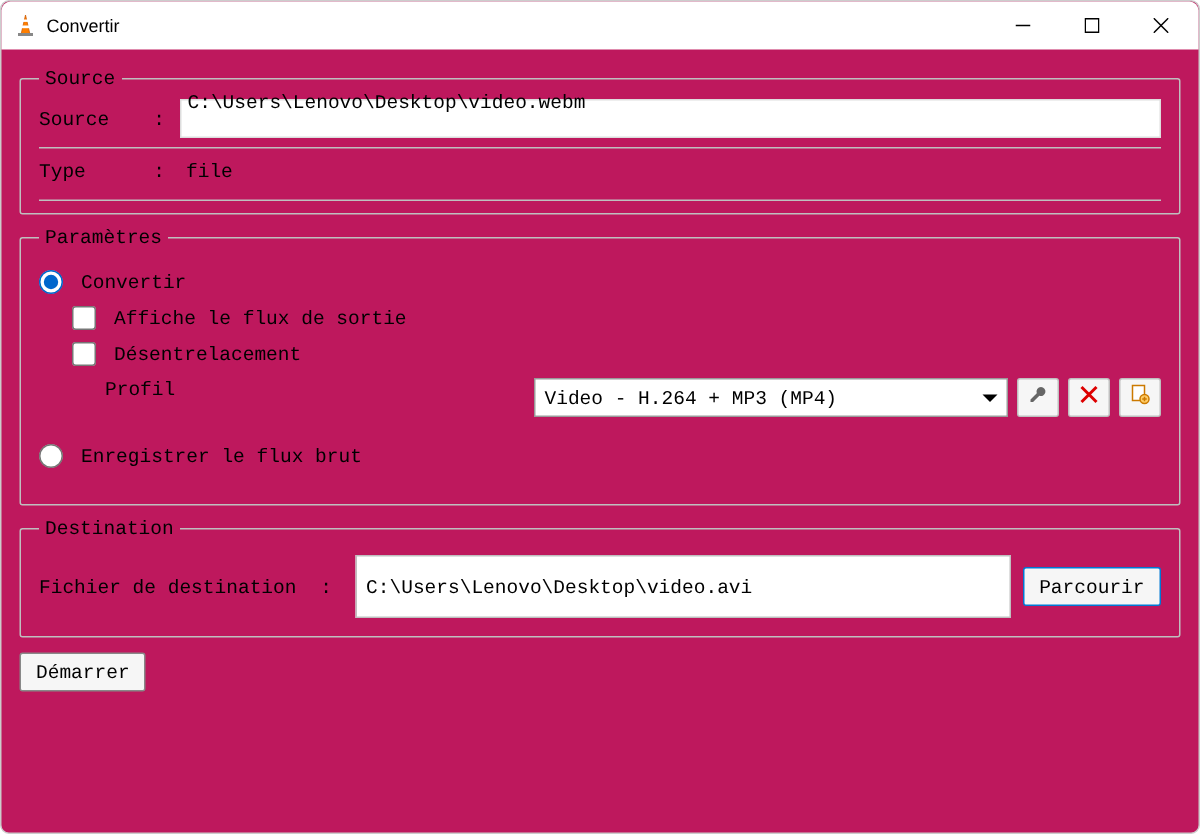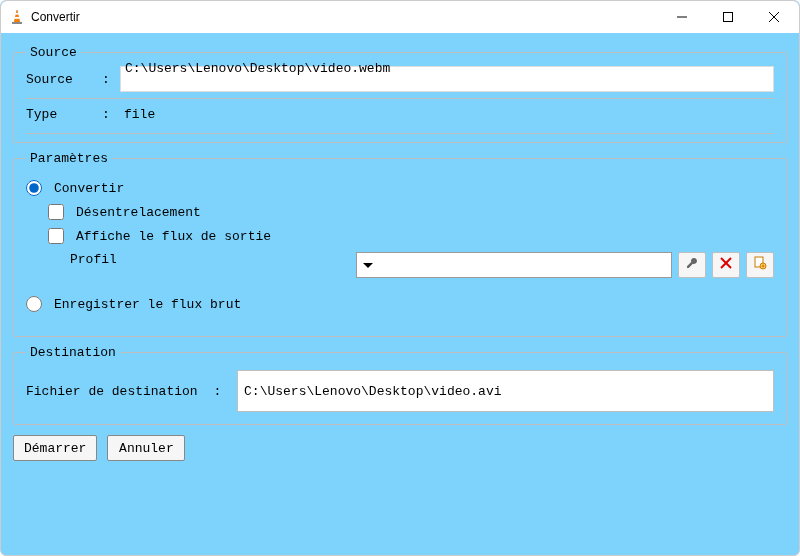--- a/index.html
+++ b/index.html
@@ -9,21 +9,21 @@
     background: #fff;
     font-family: "Consolas", "Courier New", monospace;
     font-size: 13px;
     color: #000;
     overflow: hidden;
   }
   .window {
     width: 800px; height: 556px;
     border: 1px solid #ccc;
     border-radius: 6px;
-    background: #7dd3fc;
+    background: #be185d;
     display: flex;
     flex-direction: column;
   }
   .titlebar {
     height: 32px;
     display: flex;
     align-items: center;
     padding: 0 2px 0 8px;
     background: #fff;
     border-top-left-radius: 6px;
@@ -258,30 +258,31 @@
       <legend>Paramètres</legend>
 
       <label class="radio-row">
         <input type="radio" name="mode" checked="" style="">
         <span>Convertir</span>
       </label>
 
       <div class="indent">
         <label class="check-row">
           <input type="checkbox" style="">
-          <span>Désentrelacement</span>
+          <span>Affiche le flux de sortie</span>
         </label>
         <label class="check-row">
           <input type="checkbox" style="">
-          <span>Affiche le flux de sortie</span>
+          <span>Désentrelacement</span>
         </label>
 
         <div class="profile-row">
           <span class="profile-label">Profil</span>
           <div class="combo">
+            <span class="combo-text">Video - H.264 + MP3 (MP4)</span>
             <span class="arrow"></span>
           </div>
           <div class="iconbtn" title="edit">
             <span>
               <svg viewBox="0 0 14 14">
                   <path d="M9 2a3 3 0 0 0-2.8 4.1L2 10.3V12h1.7l4.2-4.2A3 3 0 1 0 9 2z" fill="#666"></path>
                 </svg>
             </span>
           </div>
           <div class="iconbtn" title="delete">
@@ -310,22 +311,22 @@
         <span>Enregistrer le flux brut</span>
       </label>
     </fieldset>
 
     <fieldset>
       <legend>Destination</legend>
       <div class="dest-row">
         <span class="label">Fichier de destination</span>
         <span>&nbsp;:&nbsp;</span>
         <input class="textfield" type="text" value="C:\Users\Lenovo\Desktop\video.avi" style="">
+        <button class="btn browse underline-first">Parcourir</button>
       </div>
     </fieldset>
 
     <div class="bottom-buttons">
       <button class="btn underline-first">Démarrer</button>
-      <button class="btn underline-first">Annuler</button>
     </div>
 
   </div>
 </div>
 
 </body></html>

